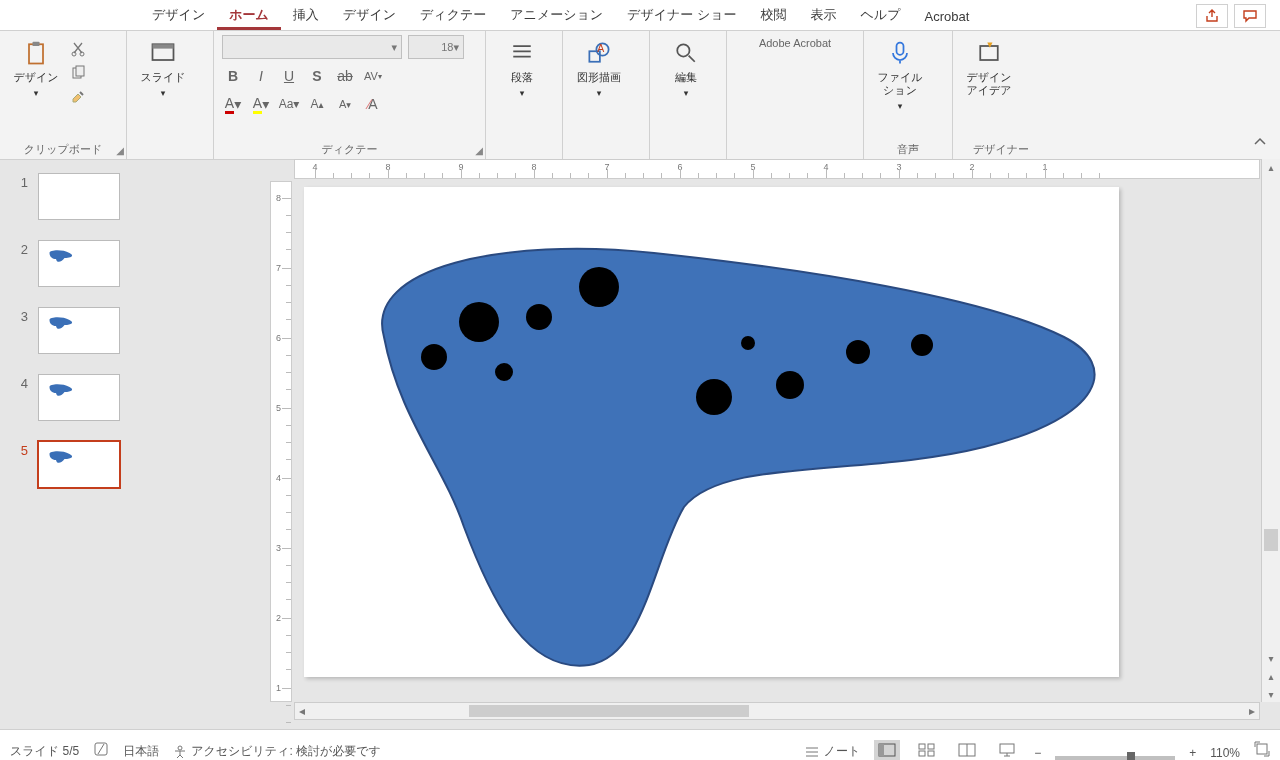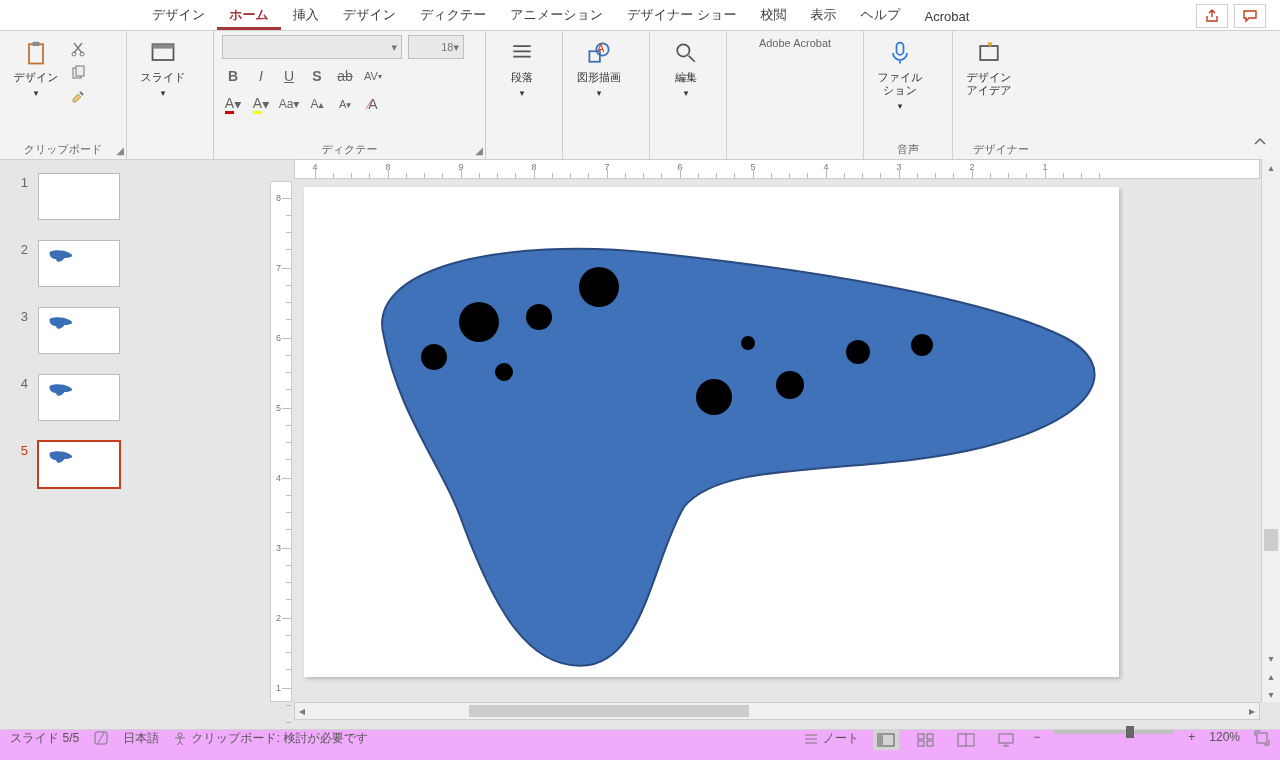--- a/index.html
+++ b/index.html
@@ -37,21 +37,21 @@
 .v-ruler{position:absolute;top:22px;left:0;width:20px;bottom:28px;background:#fff;border:1px solid #ccc;font-size:9px;color:#777}
 .v-ruler .tick{position:absolute;left:0;width:20px;border-top:1px solid #bbb}
 .v-ruler .lab{position:absolute;left:5px;transform:translateY(-50%)}
 .canvas-wrap{position:absolute;top:22px;left:24px;right:20px;bottom:28px;background:#e6e6e6;overflow:hidden}
 .slide{position:absolute;left:10px;top:6px;width:815px;height:490px;background:#fff;box-shadow:2px 2px 4px rgba(0,0,0,.2)}
 .vbar{position:absolute;top:0;right:0;width:18px;bottom:28px;background:#f0f0f0;border-left:1px solid #ccc}
 .vbar .arr{position:absolute;left:0;width:18px;height:16px;display:flex;align-items:center;justify-content:center;color:#777;font-size:10px}
 .hbar{position:absolute;left:24px;right:20px;bottom:10px;height:16px;background:#f0f0f0;border:1px solid #ccc;display:flex;align-items:center}
 .hbar .track{flex:1;position:relative;height:16px}
 .hbar .hthumb{position:absolute;left:160px;width:280px;top:2px;height:12px;background:#cdcdcd}
-.statusbar{position:absolute;left:0;right:0;bottom:0;height:30px;background:#f0abfc;border-top:1px solid #d0d0d0;display:flex;align-items:flex-start;padding:0 10px;gap:14px;font-size:12px;color:#555}
+.statusbar{position:absolute;left:0;right:0;bottom:0;height:30px;background:#ffffff;border-top:1px solid #d0d0d0;display:flex;align-items:flex-end;padding:0 10px;gap:14px;font-size:12px;color:#555}
 .statusbar .spacer{flex:1}
 .view-btn{width:26px;height:20px;display:flex;align-items:center;justify-content:center;color:#555}
 .view-btn[data-active="true"]{background:#d4d4d4}
 .zoom-slider{width:120px;height:4px;background:#c0c0c0;position:relative}
 .zoom-slider .knob{position:absolute;top:-4px;width:8px;height:12px;background:#666;left:72px}
 </style>
 </head>
 <body>
 
 <div class="tabstrip">
@@ -427,21 +427,21 @@
   <span><svg width="16" height="16" viewBox="0 0 16 16">
         <rect x="2" y="2" width="12" height="12" rx="2" fill="none" stroke="#777"></rect>
         <path d="M5 13l6-10" stroke="#777"></path>
       </svg></span>
   <span>日本語</span>
   <span style="display:flex;align-items:center;gap:4px">
       <svg width="14" height="14" viewBox="0 0 14 14">
         <circle cx="7" cy="3" r="2" fill="none" stroke="#777"></circle>
         <path d="M2 6h10M7 6v5M4 13l3-3 3 3" fill="none" stroke="#777"></path>
       </svg>
-      <span>クリップボード: 検討が必要です</span>
+      <span>アクセシビリティ: 検討が必要です</span>
     </span>
   <span class="spacer"></span>
   <span style="display:flex;align-items:center;gap:4px">
       <svg width="16" height="14" viewBox="0 0 16 14">
         <path d="M2 11h12M2 7h12M2 3h12" stroke="#777"></path>
       </svg>
       <span>ノート</span>
     </span>
   <div class="view-btn" data-active="true">
       <svg width="18" height="14">
@@ -467,18 +467,18 @@
       <svg width="18" height="14">
         <rect x="2" y="1" width="14" height="9" fill="none" stroke="#777"></rect>
         <path d="M6 13h6M9 10v3" stroke="#777"></path>
       </svg>
     </div>
   <span>−</span>
   <div class="zoom-slider">
       <div class="knob"></div>
     </div>
   <span>+</span>
-  <span>120%</span>
+  <span>110%</span>
   <span><svg width="16" height="16" viewBox="0 0 16 16">
         <rect x="3" y="3" width="10" height="10" fill="none" stroke="#777"></rect>
         <path d="M1 6V1h5M15 10v5h-5" stroke="#777" fill="none"></path>
       </svg></span>
 </div>
 
 </body></html>

